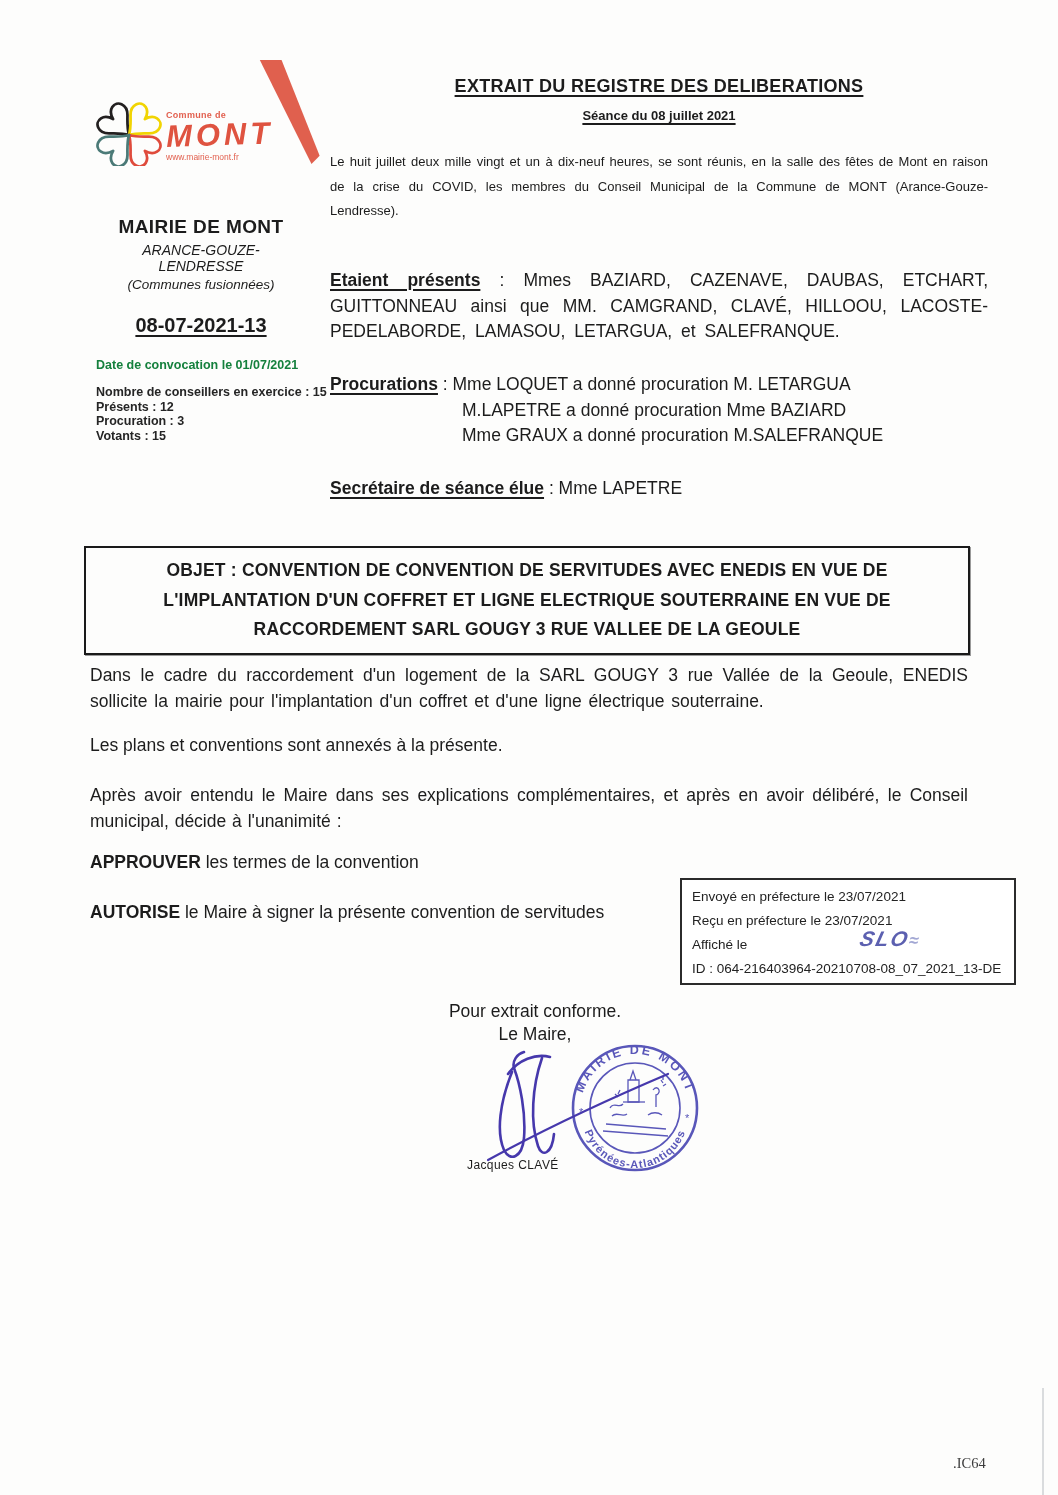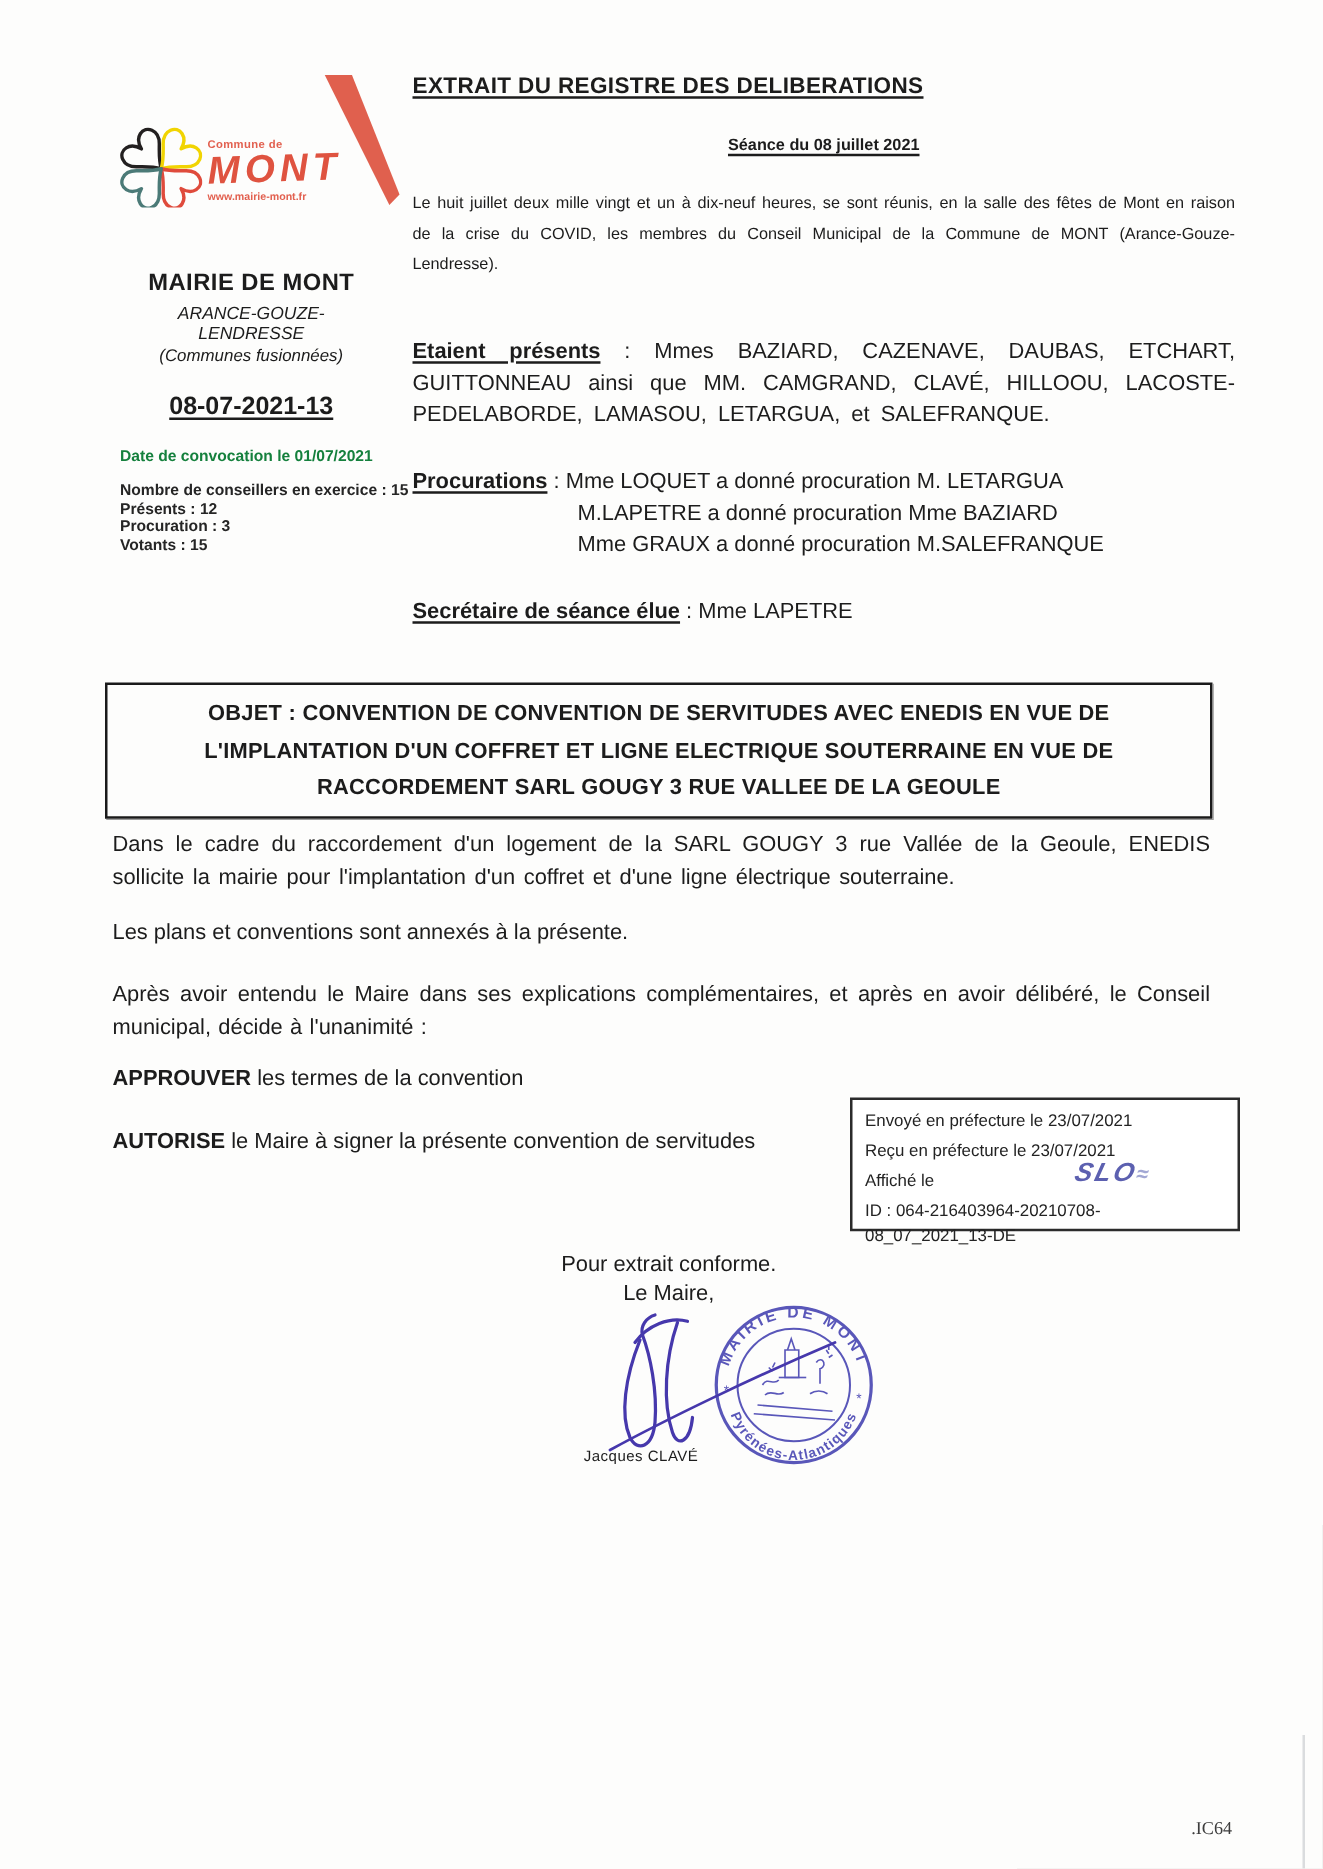--- a/index.html
+++ b/index.html
@@ -12,53 +12,53 @@
   .b { font-weight:bold; }
   .u { text-decoration:underline; text-decoration-thickness:2.2px; text-underline-offset:3px; }
   .just { text-align:justify; }
 
   
   .clover { position:absolute; left:96px; top:100px; }
   .logo-text { position:absolute; left:166px; top:110px; width:120px; }
   .commune-de { color:#e2604f; font-size:9px; font-weight:bold; letter-spacing:.3px; }
   .mont-name { color:#df5340; font-size:31px; font-weight:bold; font-style:italic;
                letter-spacing:4px; line-height:30px; transform:rotate(-2deg); }
-  .website { color:#e2604f; font-size:8.5px; font-weight:bold; margin-top:2px; }
+  .website { color:#e2604f; font-size:8.5px; font-weight:normal; margin-top:2px; }
   .red-wedge { position:absolute; left:253px; top:60px; width:68px; height:104px;
                background:#e0604e; clip-path:polygon(10% 0%, 42% 0%, 98% 92%, 86% 100%); }
 
   .sidebar-title { left:85px; top:216px; width:232px; text-align:center; }
   .mairie-title { font-size:19px; font-weight:bold; letter-spacing:.4px; }
   .mairie-sub { font-size:14px; font-weight:normal; font-style:italic; line-height:16px; margin-top:4px; }
   .mairie-fused { font-size:13.5px; font-style:italic; margin-top:3px; }
   .delib-num { left:85px; top:314px; width:232px; text-align:center; font-size:20px; }
   .convocation { left:96px; top:358px; font-size:12.5px; font-weight:bold; color:#15803d; }
   .counters { left:96px; top:385px; font-size:12.5px; font-weight:bold; line-height:14.5px; color:#252525; }
 
   
-  .doc-title { left:330px; top:58px; width:658px; text-align:left; font-size:18px; letter-spacing:.3px; }
+  .doc-title { left:330px; top:76px; width:658px; text-align:center; font-size:18px; letter-spacing:.3px; }
   .session { left:330px; top:108px; width:658px; text-align:center; font-size:13px; }
   .intro { left:330px; top:150px; width:658px; font-size:13px; line-height:24.5px; word-spacing:1.5px; }
   .presents { left:330px; top:268px; width:658px; font-size:17.5px; line-height:25.5px; word-spacing:4px; }
   .procurations { left:330px; top:372px; width:680px; font-size:17.5px; line-height:25.5px; }
   .proc-indent { padding-left:132px; }
   .secretary { left:330px; top:478px; font-size:17.5px; }
 
   
   .objet-box { left:84px; top:546px; width:852px; border:2.5px solid #1a1a1a;
                padding:8px 15px; text-align:center; font-size:17.5px; font-weight:bold;
                line-height:29.5px; letter-spacing:.2px; box-shadow:1px 1px 0 #9a9a9a; }
   .p1 { left:90px; top:662px; width:878px; font-size:17.5px; line-height:26px; word-spacing:2px; }
   .p2 { left:90px; top:735px; width:878px; font-size:17.5px; }
   .p3 { left:90px; top:782px; width:878px; font-size:17.5px; line-height:26px; word-spacing:1px; }
   .approuver { left:90px; top:852px; width:700px; font-size:17.5px; }
   .autorise { left:90px; top:902px; width:585px; font-size:17.5px; }
 
   
-  .pref-box { left:680px; top:878px; width:312px; height:107px; border:2px solid #2b2b2b;
+  .pref-box { left:680px; top:878px; width:336px; height:107px; border:2px solid #2b2b2b;
               background:#fff; padding:7px 10px 5px 10px; box-sizing:border-box;
               font-size:13.5px; color:#232323; }
   .pref-line { height:24px; line-height:20px; position:relative; }
   .slo { position:absolute; left:168px; top:-6px; color:#5c60b0; font-weight:bold;
          font-style:italic; font-size:21px; letter-spacing:2px; transform:skewX(-14deg); }
   .slo-wave { color:#a3a8d4; font-size:17px; letter-spacing:-2px; }
 
   
   .closing { left:270px; top:1000px; width:530px; text-align:center; font-size:17.5px; line-height:23px; }
   .sig-wrap { left:470px; top:1030px; }

